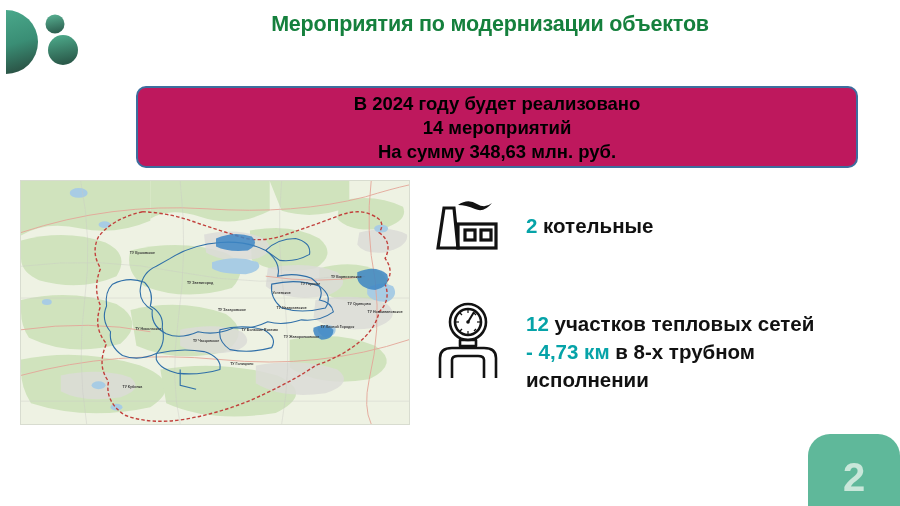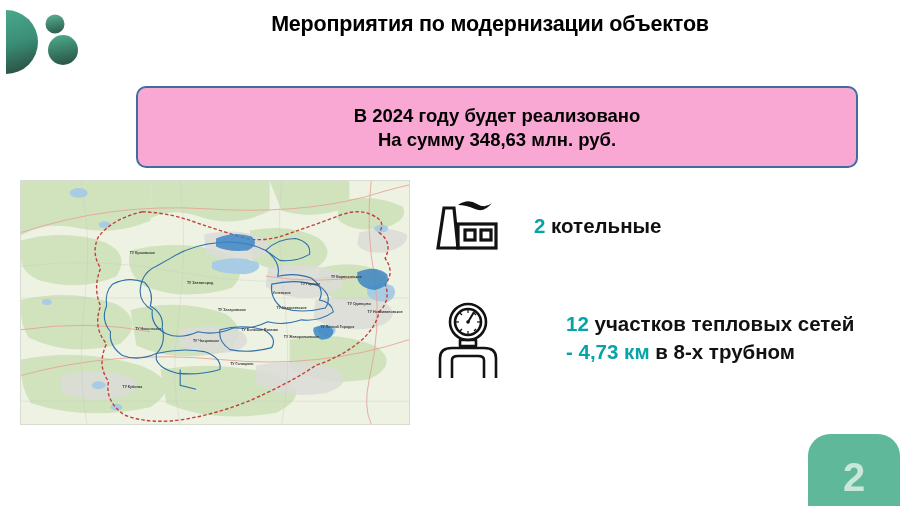--- a/index.html
+++ b/index.html
@@ -32,36 +32,36 @@
 
   
   #title-block {
     position: absolute;
     left: 150px;
     top: 10px;
     width: 680px;
     text-align: center;
   }
   .title-line {
-    color: #000000;
+    color: #15803d;
     font-weight: bold;
     font-size: 21.5px;
     line-height: 28px;
     letter-spacing: -0.2px;
     white-space: nowrap;
   }
 
   
   #info-box {
     position: absolute;
     left: 136px;
     top: 86px;
     width: 722px;
     height: 82px;
-    background: #f9a8d4;
+    background: #be185d;
     border: 2px solid #3C6E9E;
     border-radius: 10px;
     display: flex;
     flex-direction: column;
     align-items: center;
     justify-content: center;
     padding-top: 2px;
   }
   .info-line {
     color: #000000;
@@ -89,36 +89,36 @@
     fill: #3a3a3a;
     font-weight: bold;
   }
 
   
   .stat-row {
     position: absolute;
     display: flex;
     align-items: flex-start;
   }
-  #stat-boilers { left: 432px; top: 194px; gap: 8px; }
+  #stat-boilers { left: 432px; top: 194px; }
   #stat-networks { left: 432px; top: 298px; }
 
   .stat-icon { flex: 0 0 auto; }
   #stat-boilers .stat-icon  { width: 72px; height: 60px; margin-right: 22px; margin-top: 2px; }
   #stat-networks .stat-icon { width: 72px; height: 82px; margin-right: 22px; margin-top: 2px; }
 
   .stat-text {
     font-weight: bold;
     font-size: 20.5px;
     line-height: 28px;
     color: #111111;
     max-width: 382px;
   }
   #stat-boilers .stat-text { padding-top: 18px; }
-  #stat-networks .stat-text { padding-top: 12px; margin-left: 40px; }
+  #stat-networks .stat-text { padding-top: 12px; }
   .accent { color: #06A3A8; }
 
   
   #page-badge {
     position: absolute;
     right: 0px;
     bottom: 0px;
     width: 92px;
     height: 72px;
     background: #5FB89A;
@@ -163,20 +163,21 @@
       <circle cx="57" cy="44" r="15" fill="url(#gC)"></circle>
     </svg>
   </div>
 
   <div id="title-block">
     <div class="title-line">Мероприятия по модернизации объектов</div>
   </div>
 
   <div id="info-box">
     <div class="info-line">В 2024 году будет реализовано</div>
+    <div class="info-line">14 мероприятий</div>
     <div class="info-line">На сумму 348,63 млн. руб.</div>
   </div>
 
   <div id="map-frame">
     <svg id="map-svg" viewBox="0 0 390 245" preserveAspectRatio="none">
 
       <rect x="0" y="0" width="390" height="245" fill="#EEF2E3"></rect>
 
       <g fill="#CFE3BC" opacity="0.95">
         <path d="M0,0 H130 V40 Q95,55 60,48 Q25,40 0,55 Z"></path>
@@ -324,20 +325,21 @@
             <path d="M42,13 L44,15"></path>
           <path d="M28,31 L30,29"></path>
             <path d="M42,31 L44,29"></path>
         </g>
         <circle cx="36" cy="22" r="1.8" fill="#121212"></circle>
       </svg>
     </div>
     <div class="stat-text">
       <span class="accent">12</span><span> участков тепловых сетей</span><br>
       <span class="accent">- 4,73 км</span><span> в 8-х трубном</span><br>
+      <span>исполнении</span>
     </div>
   </div>
 
   <div id="page-badge">
     <span class="num">2</span>
   </div>
 
 </div>
 
 </body></html>

